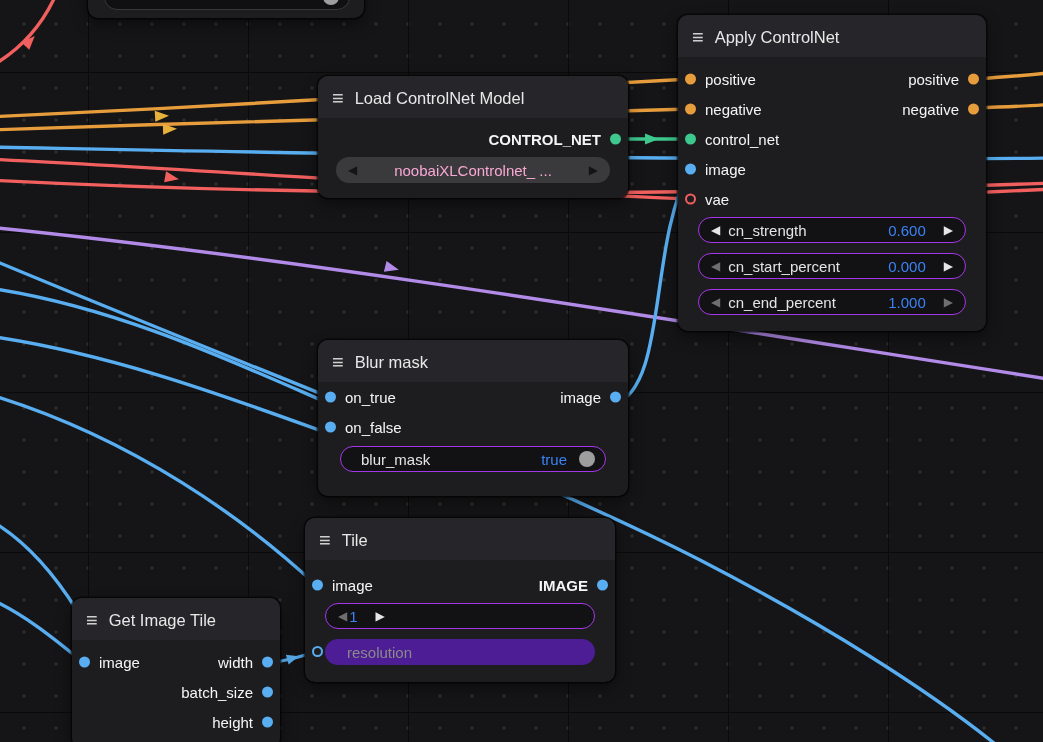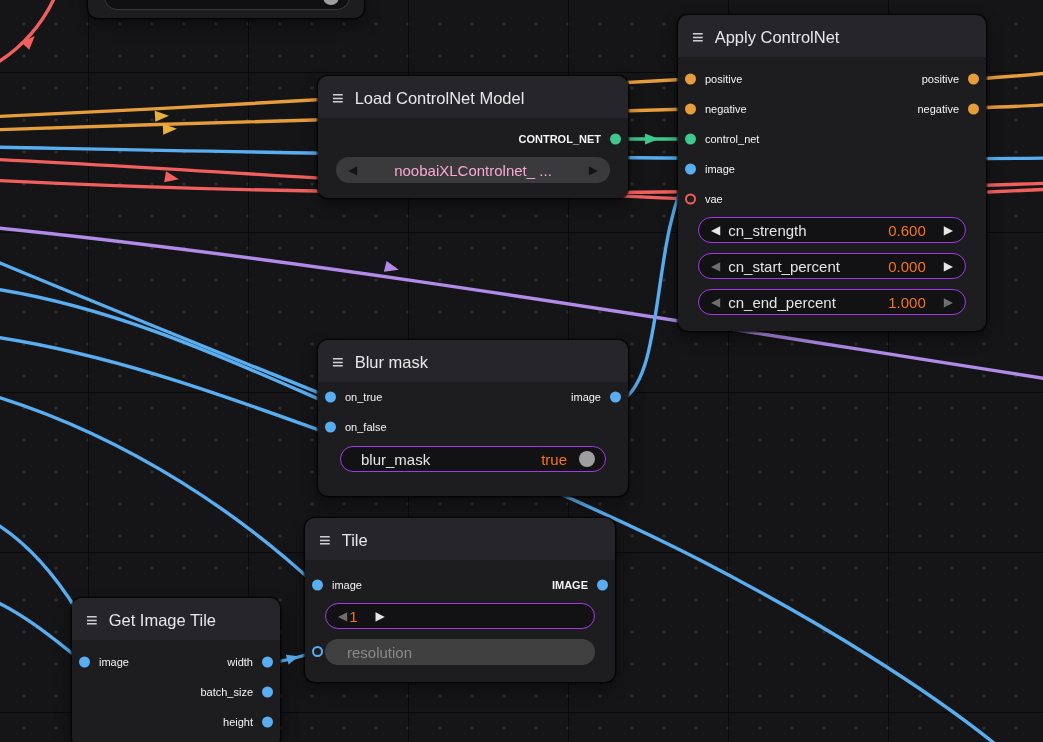--- a/index.html
+++ b/index.html
@@ -23,34 +23,34 @@
   .hdr{display:flex;align-items:center;gap:11px;padding:10px 14px 8px;font-size:16.5px;color:#e8e8e8;
        background:#26262a;border-radius:10px 10px 0 0;height:24px;}
   .menu{font-size:20px;line-height:20px;color:#cfcfcf;cursor:pointer;}
   .rows{position:relative;}
   .row{position:relative;height:30px;display:flex;align-items:center;}
   .dot{position:absolute;top:50%;transform:translateY(-50%);width:11px;height:11px;border-radius:50%;}
   .dot.in{left:7px}.dot.out{right:7px}
   .c-orange{background:#e79d3c}.c-green{background:#3ec88e}.c-blue{background:#58aef0}
   .c-red-ring{width:7px;height:7px;background:#1d1d20;border:2.6px solid #f25d5d;}
   .c-blue-ring{width:7px;height:7px;background:#1d1d20;border:2.6px solid #58aef0;}
-  .plabel{font-size:11px;color:#f5f5f5;}
+  .plabel{font-size:15px;color:#f5f5f5;}
   .in-l{margin-left:27px;}
   .out-l{position:absolute;right:27px;}
   .widget{height:26px;border-radius:13px;display:flex;align-items:center;padding:0 10px;
           background:#121214;font-size:15px;box-sizing:border-box;}
   .widget.purple{border:1.5px solid #a438e8;}
   .widget.combo{background:#3a3a3d;}
-  .widget.plain{background:#404040;}
+  .widget.plain{background:#4c1d95;}
   .warrow{font-size:12px;color:#e6e6e6;cursor:pointer;padding:0 2px;}
   .warrow.dim{color:#6f6f6f;}
   .warrow.dark{color:#141414;}
   .wlabel{flex:1;color:#e4e4e4;margin-left:6px;white-space:nowrap;}
   .wlabel.dim{color:#8a8a8a;}
-  .wvalue{color:#f97316;margin-right:16px;white-space:nowrap;}
+  .wvalue{color:#3b82f6;margin-right:16px;white-space:nowrap;}
   .combo-text{flex:1;text-align:center;color:#f9a8d4;white-space:nowrap;overflow:hidden;}
   .toggle-knob{width:16px;height:16px;border-radius:50%;background:#9e9e9e;margin-left:8px;flex:0 0 auto;cursor:pointer;}
   .mt3{margin-top:3px}.mt4{margin-top:4px}.mt10{margin-top:10px}
 </style>
 </head>
 <body>
 
 <div id="canvas">
 
   <svg id="wires" width="1043" height="742">

